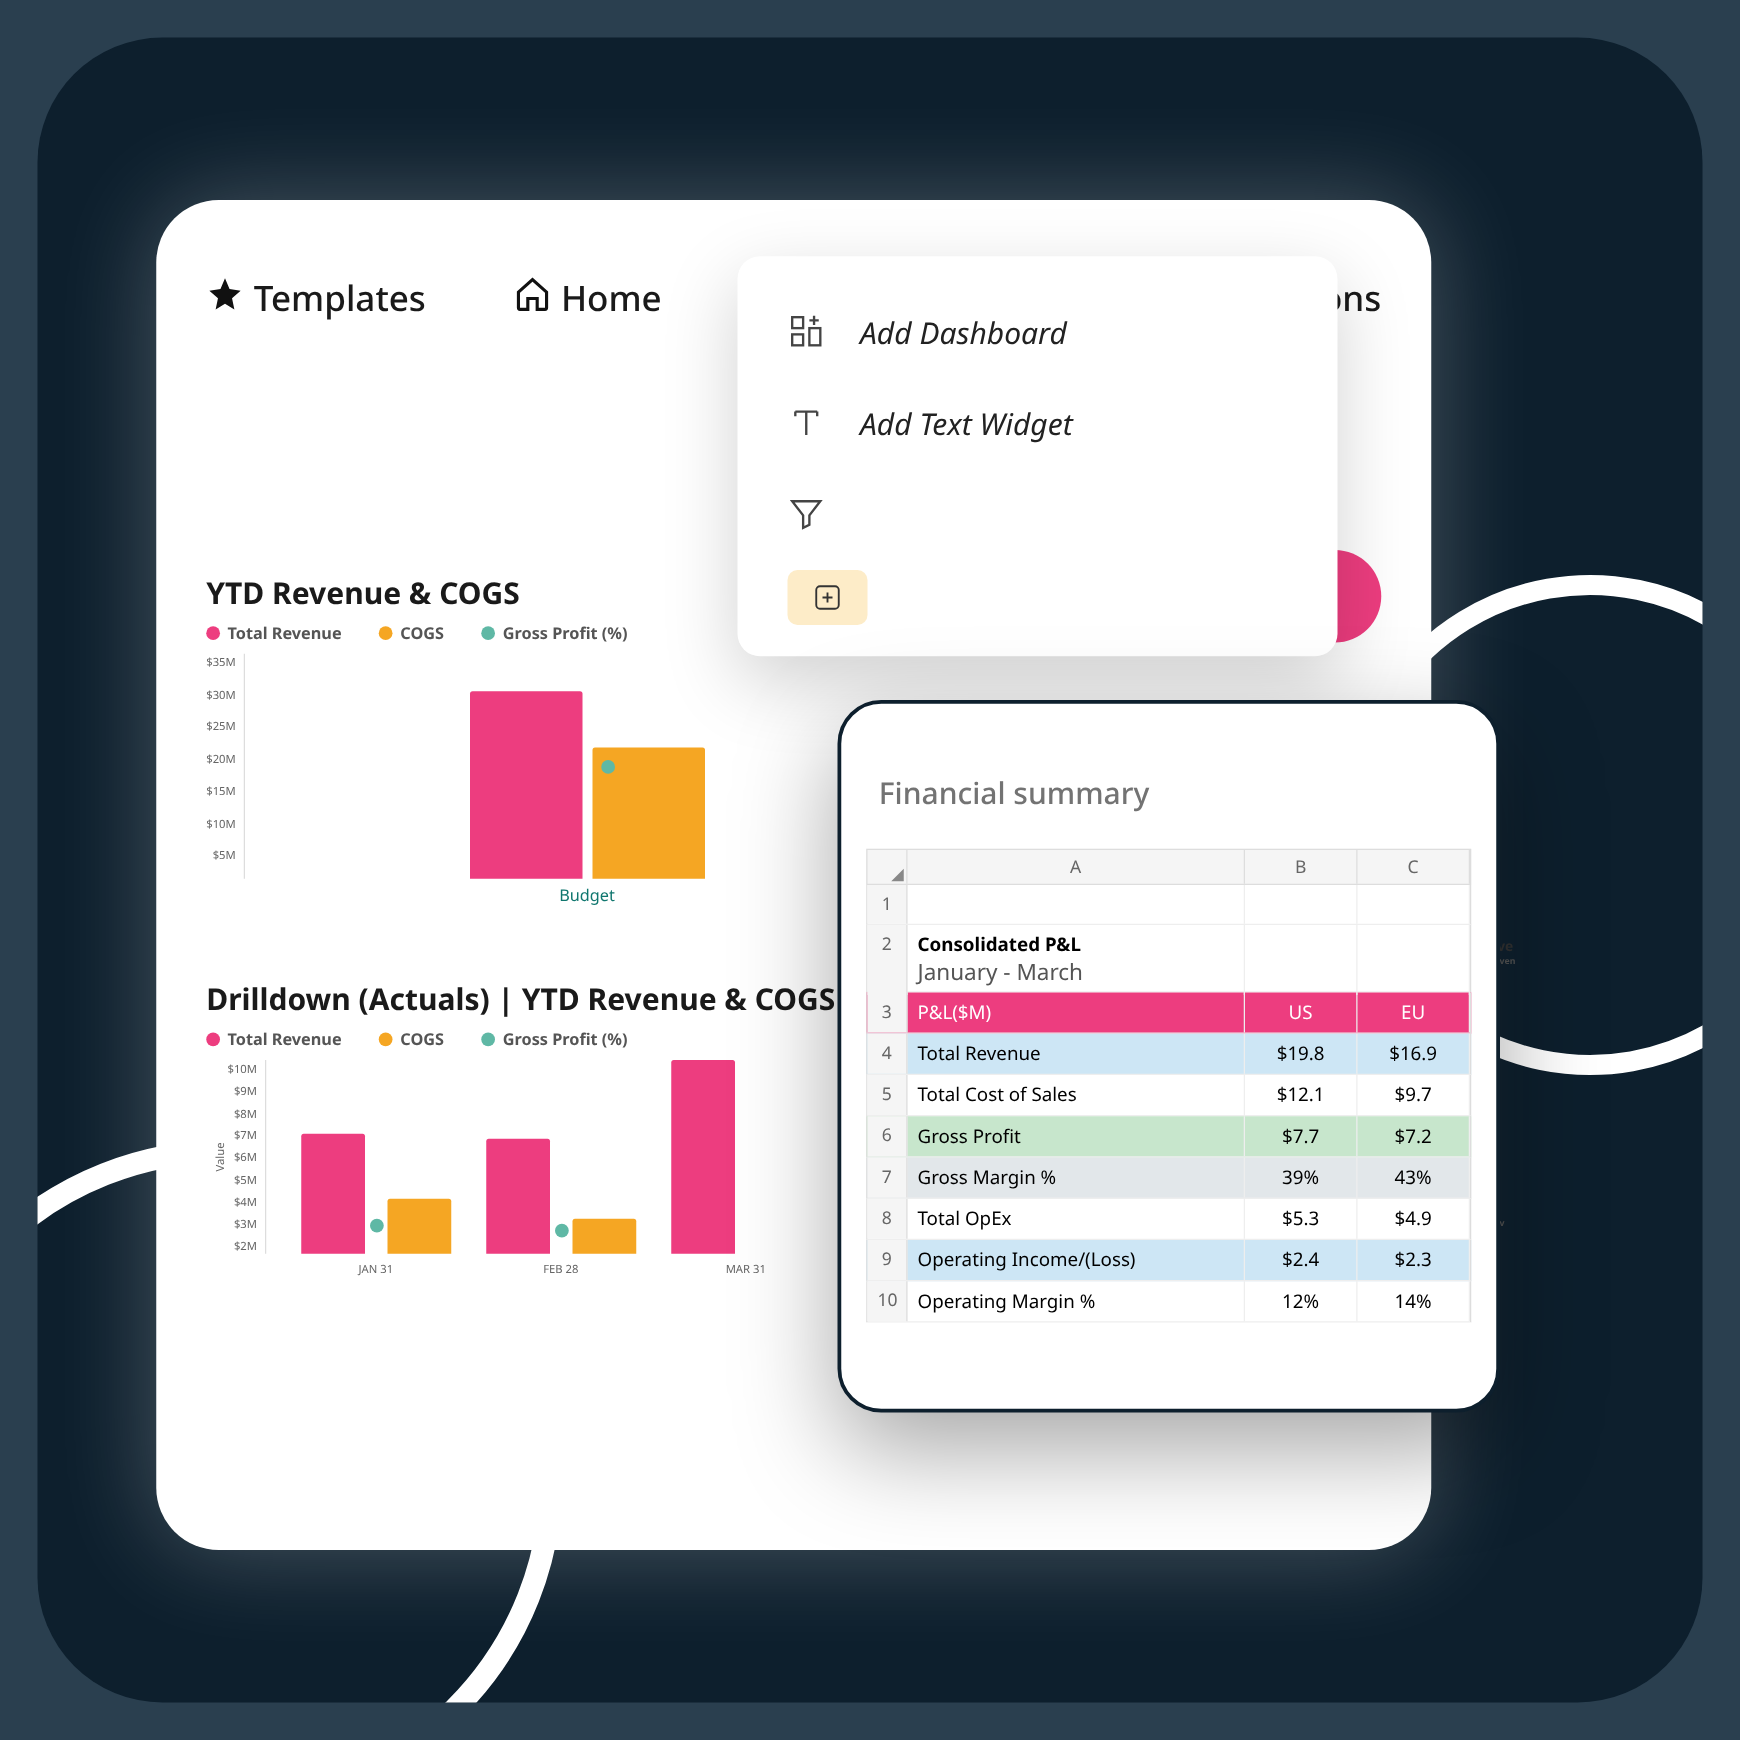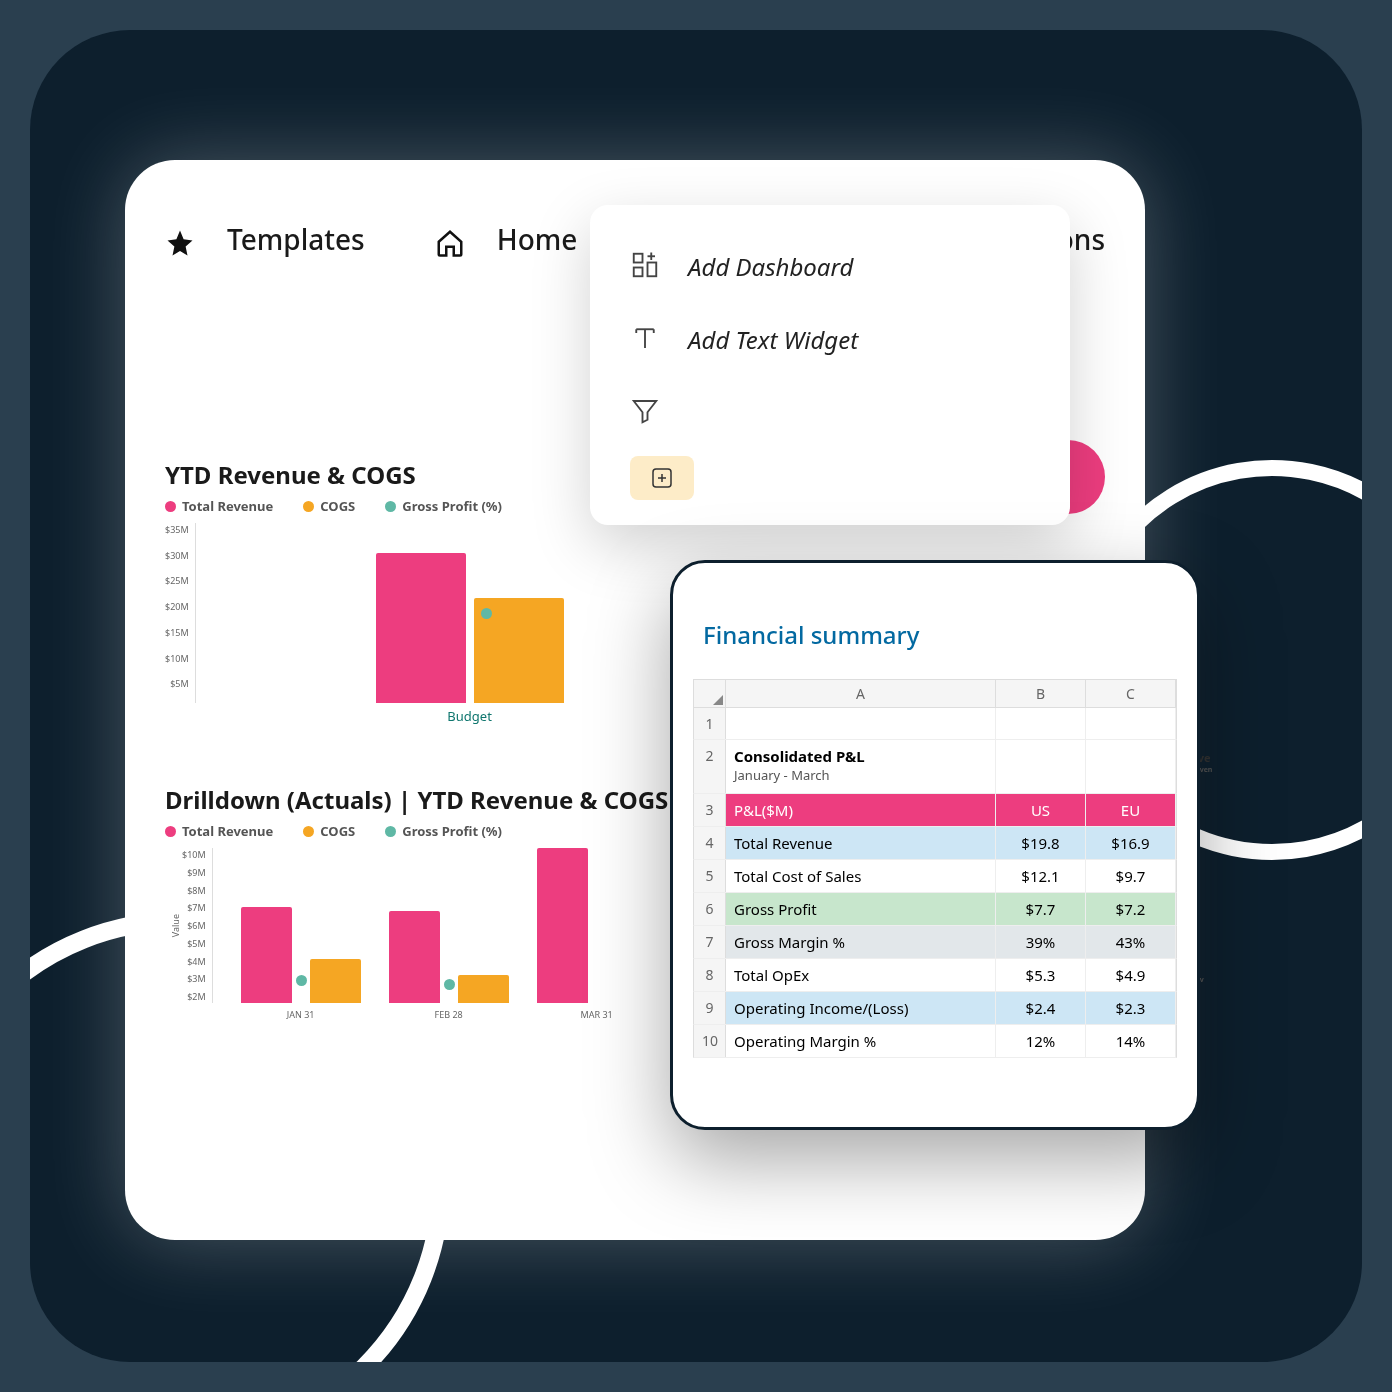--- a/index.html
+++ b/index.html
@@ -2,21 +2,21 @@
 <html><head>
 <meta charset="utf-8">
 <style>
   * { box-sizing: border-box; margin: 0; padding: 0; font-family: -apple-system, BlinkMacSystemFont, 'Segoe UI', system-ui, sans-serif; }
   body { width: 1392px; height: 1392px; background: #2a3f4f; overflow: hidden; position: relative; }
   .outer { position: absolute; inset: 30px; background: #0d1f2d; border-radius: 100px; overflow: hidden; }
   .swoosh1 { position: absolute; bottom: -90px; left: -120px; width: 540px; height: 540px; border: 18px solid #fff; border-radius: 50%; }
   .swoosh2 { position: absolute; top: 430px; right: -110px; width: 400px; height: 400px; border: 16px solid #fff; border-radius: 50%; transform: rotate(-10deg); }
   .dash { position: absolute; top: 130px; left: 95px; width: 1020px; height: 1080px; background: #fff; border-radius: 50px; box-shadow: 0 0 80px rgba(255,255,255,0.25); padding: 60px 40px 40px 40px; }
   .nav { display: flex; gap: 70px; align-items: center; font-size: 28px; font-weight: 500; color: #1a1a1a; }
-  .nav-item { display: flex; align-items: flex-end; gap: 32px; cursor: pointer; }
+  .nav-item { display: flex; align-items: flex-start; gap: 8px; cursor: pointer; }
   .nav-item svg { width: 30px; height: 30px; }
   .nav .spacer { flex: 1; }
   .nav-tail { font-size: 28px; }
   .pink-btn { position: absolute; top: 280px; right: 40px; background: #ed3d7f; color: #fff; padding: 18px 45px; border-radius: 40px; font-size: 28px; font-weight: 600; }
   .chart-card { margin-top: 200px; }
   .chart-title { font-size: 24px; font-weight: 700; color: #1a1a1a; margin-bottom: 6px; }
   .legend { display: flex; gap: 30px; align-items: center; font-size: 13px; color: #555; margin-bottom: 8px; }
   .legend span { display: flex; align-items: center; gap: 6px; }
   .dot { width: 11px; height: 11px; border-radius: 50%; display: inline-block; }
   .chart-area { display: flex; height: 180px; }
@@ -31,32 +31,32 @@
   .grp2 { display: flex; align-items: flex-end; gap: 18px; position: relative; width: 120px; }
   .bar2 { width: 52px; }
   .xlabel2 { position: absolute; bottom: -18px; left: 50%; transform: translateX(-50%); font-size: 9px; color: #666; white-space: nowrap; }
   .yaxis-title { writing-mode: vertical-rl; transform: rotate(180deg); font-size: 9px; color: #666; align-self: center; padding-right: 4px; }
   .menu { position: absolute; top: 175px; left: 560px; width: 480px; background: #fff; border-radius: 18px; box-shadow: 0 20px 60px rgba(0,0,0,0.18); padding: 25px 30px; z-index: 5; }
   .menu-item { display: flex; align-items: flex-start; gap: 28px; padding: 20px 10px; font-size: 24px; color: #222; cursor: pointer; font-style: italic; }
   .menu-item svg { width: 30px; height: 30px; stroke: #444; fill: none; stroke-width: 1.5; }
   .plus-btn { background: #fdecc8; border-radius: 8px; padding: 10px 20px; display: inline-flex; margin-top: 10px; margin-left: 10px; }
   .plus-btn svg { width: 24px; height: 24px; stroke: #333; fill: none; stroke-width: 1.5; }
   .sheet { position: absolute; top: 530px; left: 640px; width: 530px; height: 570px; background: #fff; border: 3px solid #0d1f2d; border-radius: 35px; box-shadow: 0 30px 80px rgba(0,0,0,0.35); padding: 55px 20px 30px 20px; z-index: 10; overflow: hidden; }
-  .sheet-title { font-size: 24px; font-weight: 500; color: #0369a1; margin-bottom: 28px; margin-left: 10px; }
+  .sheet-title { font-size: 24px; font-weight: 500; color: #737373; margin-bottom: 28px; margin-left: 10px; }
   .grid { width: 100%; font-size: 15px; }
   .grid-head { display: grid; grid-template-columns: 32px 1fr 90px 90px; background: #f5f5f5; border: 1px solid #ddd; }
   .grid-head div { text-align: center; padding: 4px; color: #666; font-size: 14px; border-right: 1px solid #ddd; }
   .corner { position: relative; }
   .corner::after { content: ''; position: absolute; right: 2px; bottom: 2px; border-style: solid; border-width: 0 0 10px 10px; border-color: transparent transparent #888 transparent; }
   .gr { display: grid; grid-template-columns: 32px 1fr 90px 90px; border-left: 1px solid #ddd; border-right: 1px solid #ddd; border-bottom: 1px solid #eee; }
   .gr > div { padding: 6px 8px; border-right: 1px solid #eee; }
   .rn { background: #f5f5f5; text-align: center; color: #666; font-size: 14px; border-right: 1px solid #ddd !important; }
   .num { text-align: center; }
   .r-title { font-weight: 700; }
-  .r-sub { font-size: 13px; color: #555; }
+  .r-sub { font-size: 18px; color: #555; }
   .r2 { height: 54px; }
   .hdr-row { background: #ed3d7f; color: #fff; }
   .blue { background: #cde6f5; }
   .green { background: #c7e6cc; }
   .grey { background: #e2e7ea; }
   .mini { position: absolute; top: 720px; left: 1130px; width: 120px; z-index: 3; font-size: 8px; color: #333; }
   .mini-title { font-size: 11px; font-weight: 700; }
   .mini .legend { gap: 8px; font-size: 7px; margin-bottom: 2px; }
   .mini .dot { width: 6px; height: 6px; }
   .mini-y { font-size: 6px; color: #888; line-height: 10px; }

